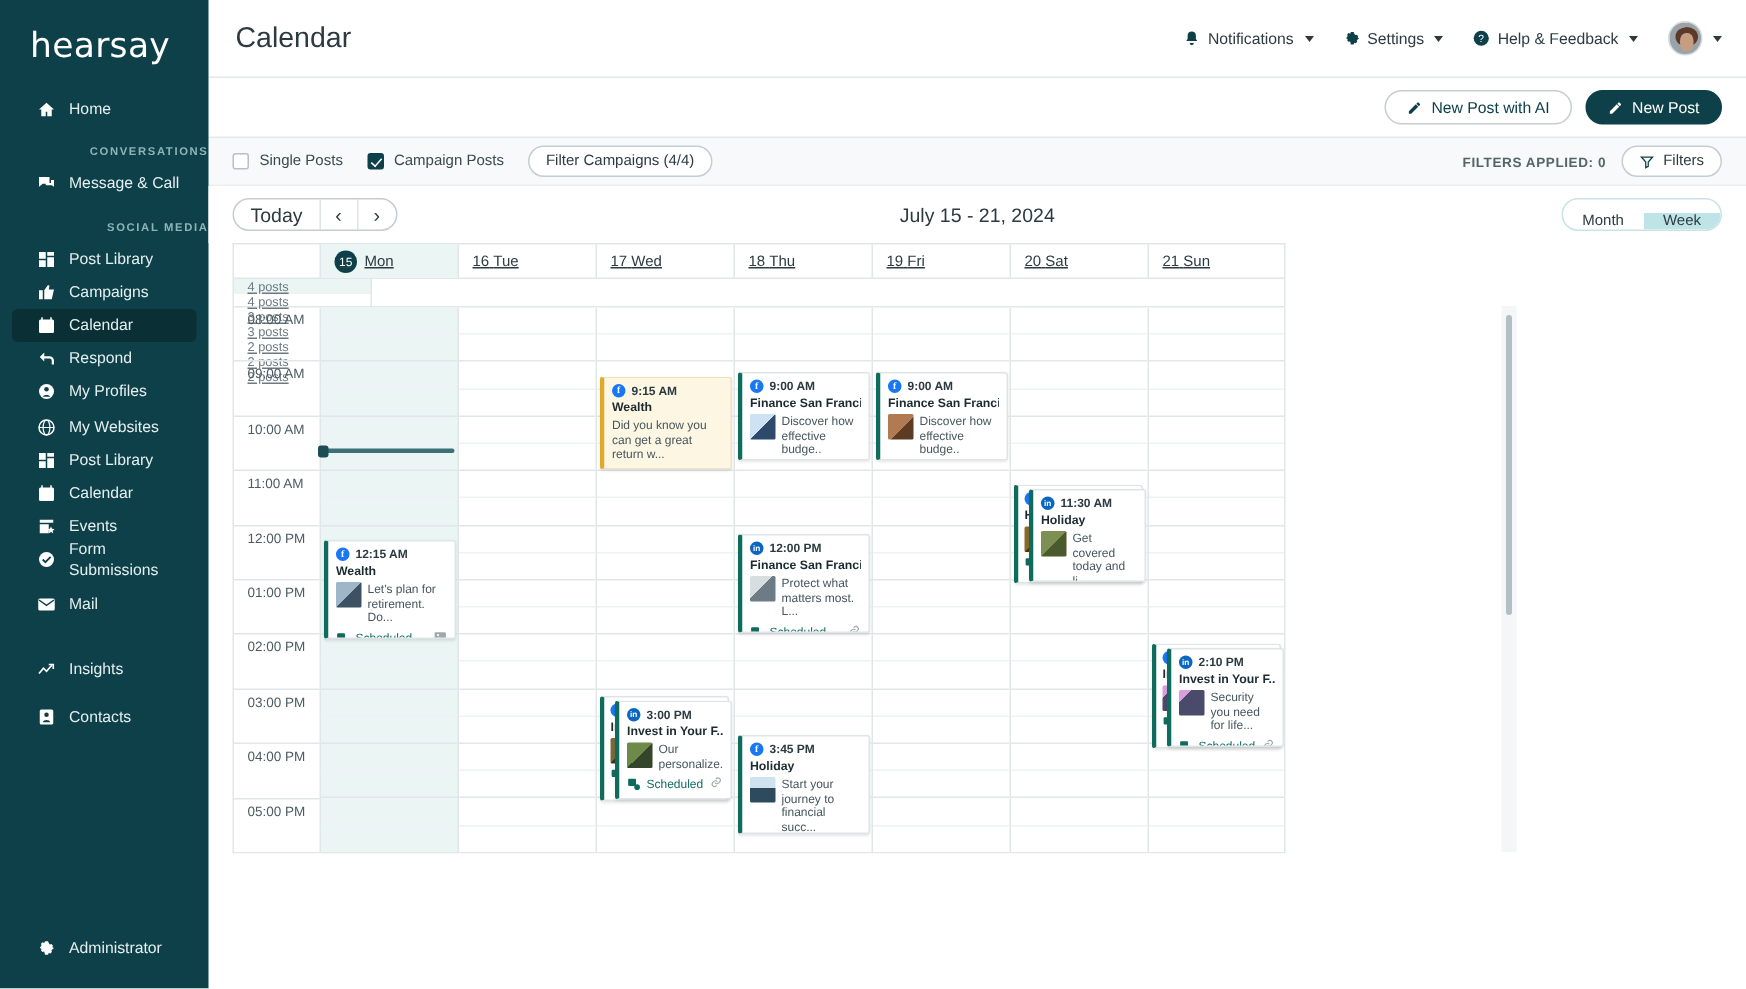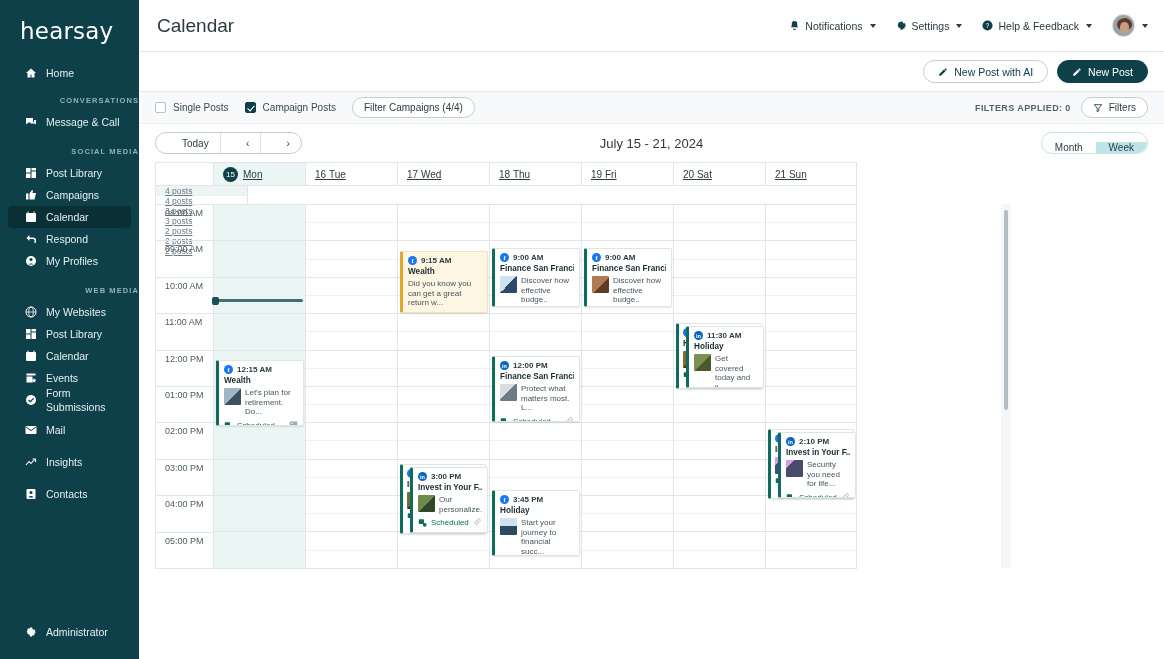--- a/index.html
+++ b/index.html
@@ -87,22 +87,22 @@
               font-size: 10px; color: #2d3b40; padding: 4px 11px; cursor: pointer; }
   .filters-right { margin-left: auto; display: flex; align-items: center; gap: 10px; }
   .filters-applied { font-size: 9px; letter-spacing: .4px; color: #53656b;
                      font-weight: 700; text-transform: uppercase; }
 
   .navbar2 { height: 38px; display: flex; align-items: center; padding: 0 16px;
              background: #ffffff; position: relative; }
   .today-group { display: flex; align-items: center; border: 1px solid #c4ced2;
                  border-radius: 13px; overflow: hidden; height: 22px; }
   .today-group > div { display:flex; align-items:center; justify-content:center;
-                 font-size: 10px; color: #2d3b40; cursor: pointer; height: 100%;
-                 border-right: 1px solid #dde3e6; margin-left: 15px; }
+                 font-size: 13px; color: #2d3b40; cursor: pointer; height: 100%;
+                 border-right: 1px solid #dde3e6; }
   .today-group > div:last-child { border-right: none; }
   .tg-today { padding: 0 11px; }
   .tg-arrow { width: 25px; font-size: 11px; }
   .range-title { position: absolute; left: 0; right: 0; text-align: center;
                  font-size: 13px; color: #2d3b40; pointer-events: none; }
   .mw-toggle { margin-left: auto; display: flex; border: 1px solid #c9e3e6;
                border-radius: 13px; overflow: hidden; height: 22px;
                position: relative; z-index: 2; align-items: flex-end; }
   .mw-toggle div { font-size: 10px; padding: 0 13px; display: flex;
                    align-items: center; cursor: pointer; color: #2d3b40; }
@@ -249,21 +249,20 @@
               <circle cx="12" cy="12" r="10"></circle>
               <circle cx="12" cy="9" r="3" fill="#0d4049"></circle>
               <path d="M7 19c1-3 9-3 10 0z" fill="#0d4049"></path>
             </svg>
         </span>
         <span>My Profiles</span>
       </div>
     </div>
 
     <div class="nav-group">
-      <div class="group-label">WEB MEDIA</div>
       <div class="nav-item">
         <span class="ico">
           <svg viewBox="0 0 24 24">
               <circle cx="12" cy="12" r="10" fill="none" stroke="#fff" stroke-width="2"></circle>
               <ellipse cx="12" cy="12" rx="4.5" ry="10" fill="none" stroke="#fff" stroke-width="1.6"></ellipse>
               <path d="M2 12h20" stroke="#fff" stroke-width="1.6"></path>
             </svg>
         </span>
         <span>My Websites</span>
       </div>
@@ -308,21 +307,21 @@
       </div>
       <div class="nav-item" style="margin-top:8px">
         <span class="ico">
           <svg viewBox="0 0 24 24">
               <rect x="1" y="4" width="22" height="16" rx="2"></rect>
               <path d="M2 6l10 7 10-7" fill="none" stroke="#0d4049" stroke-width="2"></path>
             </svg>
         </span>
         <span>Mail</span>
       </div>
-      <div class="nav-item" style="margin-top:10px">
+      <div class="nav-item" style="margin-top:21px">
         <span class="ico">
           <svg viewBox="0 0 24 24">
               <path d="M2 18l6-7 4 4 7-8" fill="none" stroke="#fff" stroke-width="2.2"></path>
               <path d="M15 6h6v6" fill="none" stroke="#fff" stroke-width="2.2"></path>
             </svg>
         </span>
         <span>Insights</span>
       </div>
       <div class="nav-item" style="margin-top:10px">
         <span class="ico">

